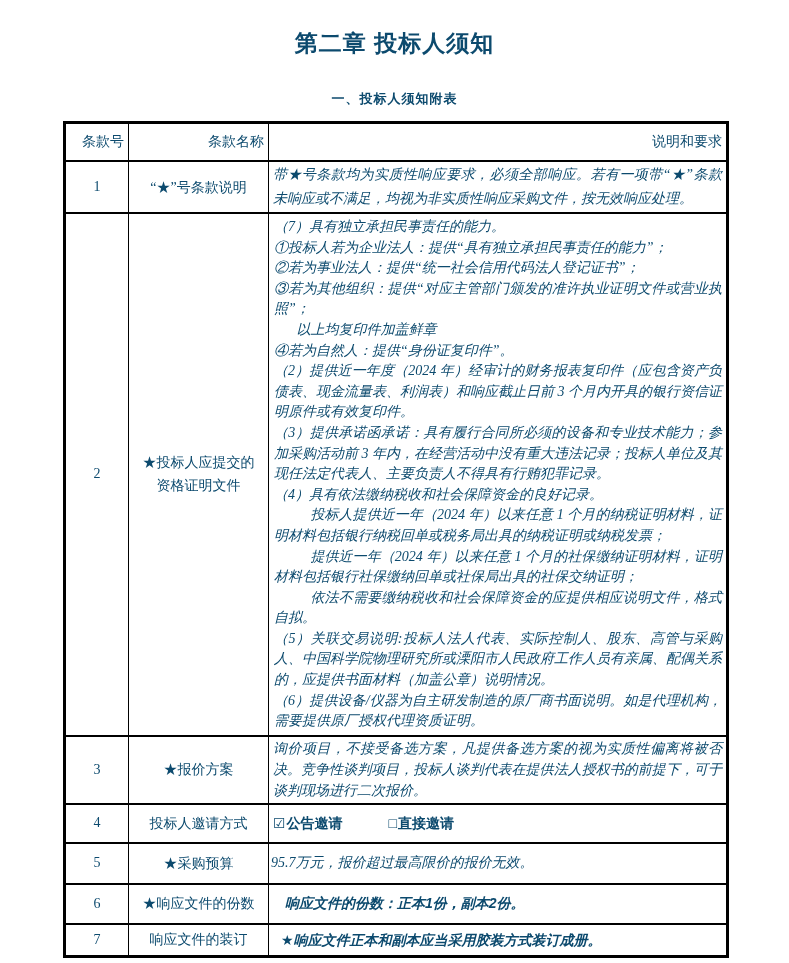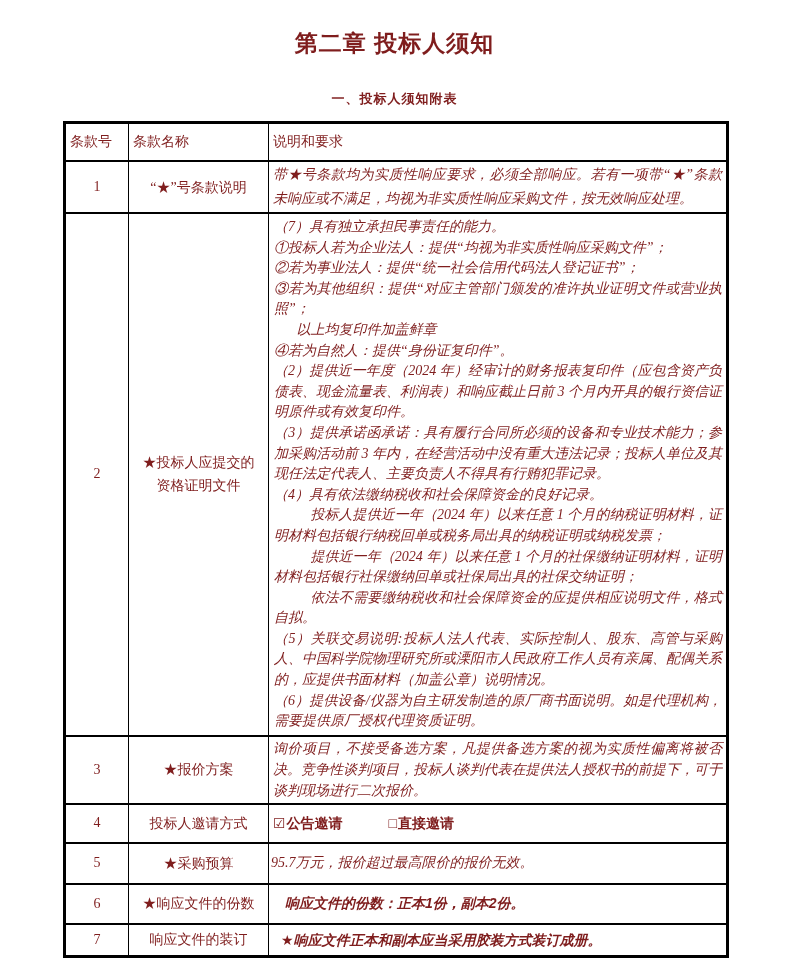--- a/index.html
+++ b/index.html
@@ -1,17 +1,17 @@
 <!DOCTYPE html>
 <html><head>
 <meta charset="utf-8">
 <style>
   html,body{margin:0;padding:0;background:#ffffff;}
   .page{
-    width:789px;height:963px;background:#ffffff;color:#7f1d1d;
+    width:789px;height:963px;background:#ffffff;color:#0c4a6e;
     font-family:"Liberation Serif","DejaVu Serif",serif;
     position:relative;overflow:hidden;
   }
   .chapter-title{
     margin:0;padding-top:28px;text-align:center;
     font-family:"Liberation Sans","DejaVu Sans",sans-serif;
     font-weight:700;font-size:23px;letter-spacing:1px;
   }
   .section-title{
     margin:0;margin-top:31px;text-align:center;
@@ -23,21 +23,21 @@
     border-collapse:collapse;table-layout:fixed;
     border:3px solid #000;
   }
   col.c1{width:64px}col.c2{width:140px}col.c3{width:459px}
   th,td{
     border-left:1px solid #000;border-right:1px solid #000;
     border-top:2px solid #000;border-bottom:2px solid #000;
     padding:1px 4px;vertical-align:middle;
     font-size:14px;font-weight:400;
   }
-  th{height:34px;text-align:left;}
+  th{height:34px;text-align:right;}
   td.c-no{text-align:center;}
   td.c-name{text-align:center;line-height:23px;padding:2px 8px;font-family:Liberation Serif, serif;}
   td.c-desc{text-align:justify;line-height:20.6px;}
   tr.r1{height:52px}
   tr.r1 td.c-desc{line-height:24px;}
   tr.r2{height:521px}
   tr.r2 td.c-desc{vertical-align:top;padding:3px 4px 3px 5px;}
   tr.r3{height:64px}
   tr.r3 td.c-desc{line-height:21.3px;}
   tr.r4{height:39px}
@@ -86,21 +86,21 @@
         <td class="c-desc">
           <p class="para">带★号条款均为实质性响应要求，必须全部响应。若有一项带“★”条款未响应或不满足，均视为非实质性响应采购文件，按无效响应处理。</p>
         </td>
       </tr>
 
       <tr class="r2">
         <td class="c-no">2</td>
         <td class="c-name">★投标人应提交的资格证明文件</td>
         <td class="c-desc">
           <p class="para">（7）具有独立承担民事责任的能力。</p>
-          <p class="para">①投标人若为企业法人：提供“均视为非实质性响应采购文件”；</p>
+          <p class="para">①投标人若为企业法人：提供“具有独立承担民事责任的能力”；</p>
           <p class="para">②若为事业法人：提供“统一社会信用代码法人登记证书”；</p>
           <p class="para">③若为其他组织：提供“对应主管部门颁发的准许执业证明文件或营业执照”；</p>
           <p class="para ind-1">以上均复印件加盖鲜章</p>
           <p class="para">④若为自然人：提供“身份证复印件”。</p>
           <p class="para">（2）提供近一年度（2024 年）经审计的财务报表复印件（应包含资产负债表、现金流量表、利润表）和响应截止日前 3 个月内开具的银行资信证明原件或有效复印件。</p>
           <p class="para">（3）提供承诺函承诺：具有履行合同所必须的设备和专业技术能力；参加采购活动前 3 年内，在经营活动中没有重大违法记录；投标人单位及其现任法定代表人、主要负责人不得具有行贿犯罪记录。</p>
           <p class="para">（4）具有依法缴纳税收和社会保障资金的良好记录。</p>
           <p class="para ind-2">投标人提供近一年（2024 年）以来任意 1 个月的纳税证明材料，证明材料包括银行纳税回单或税务局出具的纳税证明或纳税发票；</p>
           <p class="para ind-2">提供近一年（2024 年）以来任意 1 个月的社保缴纳证明材料，证明材料包括银行社保缴纳回单或社保局出具的社保交纳证明；</p>
           <p class="para ind-2">依法不需要缴纳税收和社会保障资金的应提供相应说明文件，格式自拟。</p>

